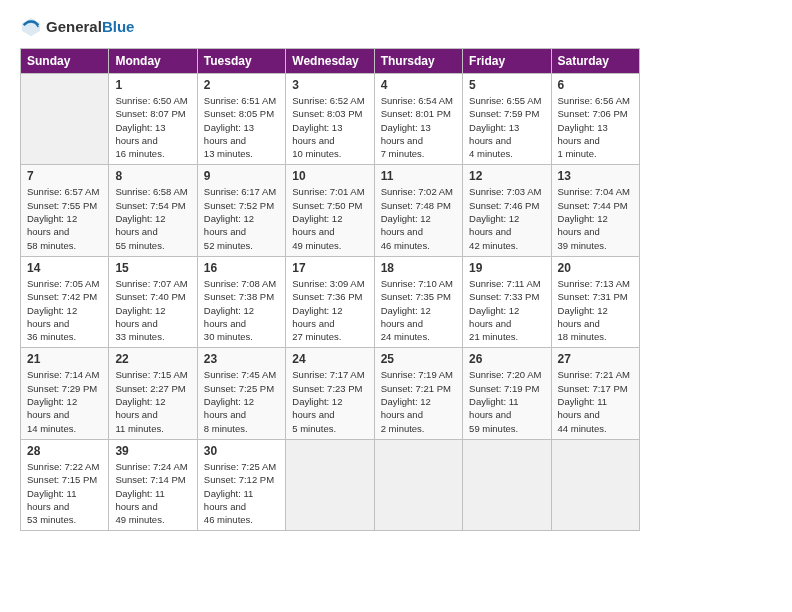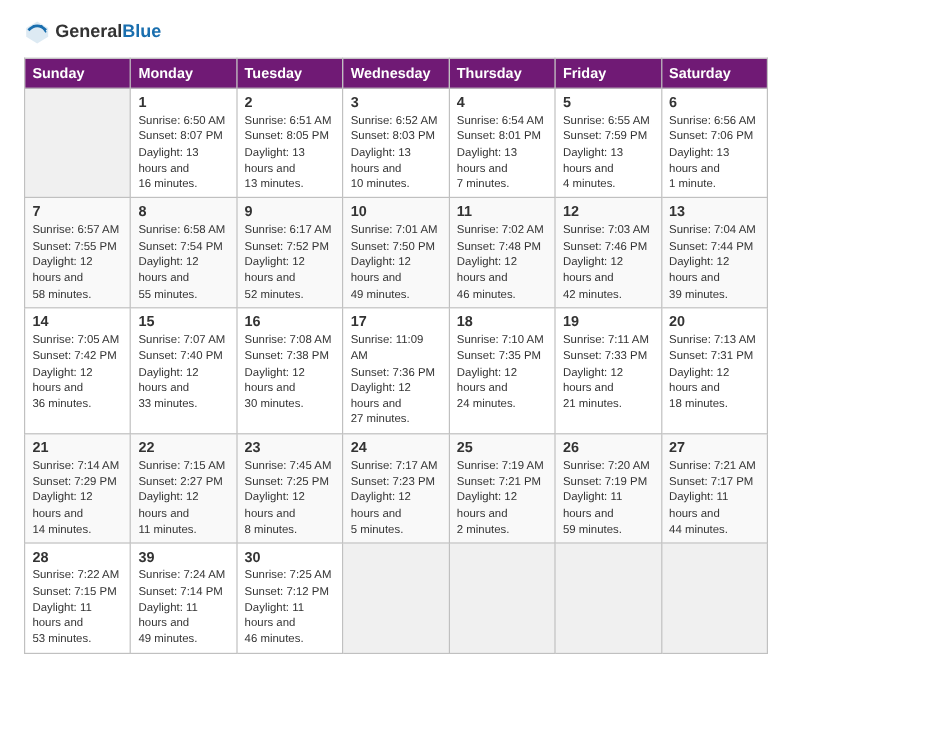--- a/index.html
+++ b/index.html
@@ -227,21 +227,21 @@
           </td>
           <td>
             <div class="day-num">16</div>
             <div class="cell-line">Sunrise: 7:08 AM</div>
             <div class="cell-line">Sunset: 7:38 PM</div>
             <div class="cell-line">Daylight: 12 hours and</div>
             <div class="cell-line">30 minutes.</div>
           </td>
           <td>
             <div class="day-num">17</div>
-            <div class="cell-line">Sunrise: 11:09 AM</div>
+            <div class="cell-line">Sunrise: 3:09 AM</div>
             <div class="cell-line">Sunset: 7:36 PM</div>
             <div class="cell-line">Daylight: 12 hours and</div>
             <div class="cell-line">27 minutes.</div>
           </td>
           <td>
             <div class="day-num">18</div>
             <div class="cell-line">Sunrise: 7:10 AM</div>
             <div class="cell-line">Sunset: 7:35 PM</div>
             <div class="cell-line">Daylight: 12 hours and</div>
             <div class="cell-line">24 minutes.</div>

